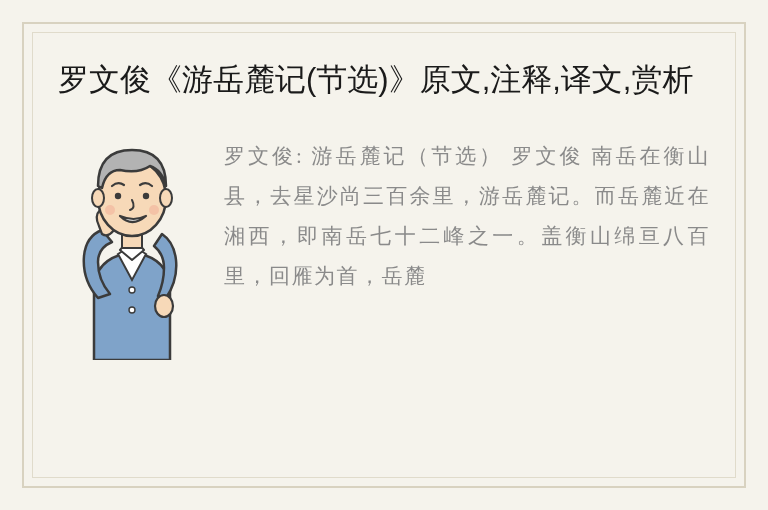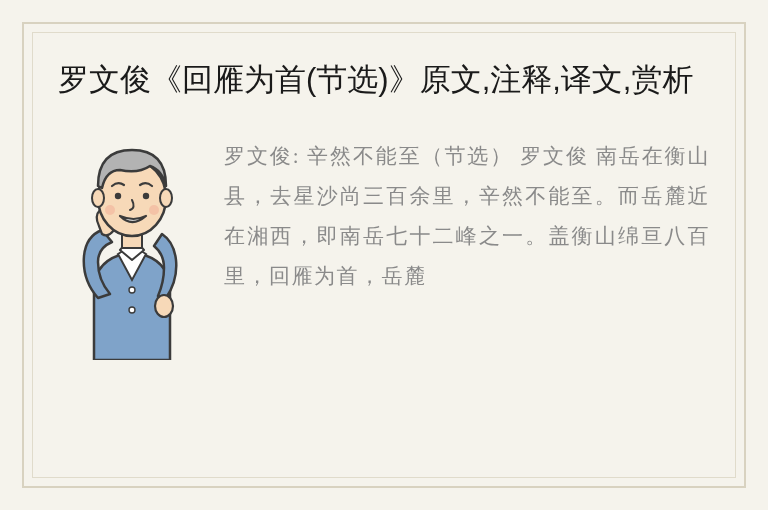--- a/index.html
+++ b/index.html
@@ -83,21 +83,21 @@
 </style>
 </head>
 <body>
 
 <div class="page">
   <div class="outer-frame"></div>
   <div class="inner-frame"></div>
 
   <div class="content">
 
-    <h1 class="title">罗文俊《回雁为首(节选)》原文,注释,译文,赏析</h1>
+    <h1 class="title">罗文俊《游岳麓记(节选)》原文,注释,译文,赏析</h1>
 
     <div class="body-area">
 
       <div class="illus">
         <svg width="148" height="230" viewBox="0 0 148 230">
 
           <path d="M36 230 L36 160 Q36 128 74 122 Q112 128 112 160 L112 230 Z" fill="#7fa3c9" stroke="#3b3b3b" stroke-width="2.5" stroke-linejoin="round"></path>
 
           <path d="M60 124 L74 150 L88 124 L80 119 L74 128 L68 119 Z" fill="#ffffff" stroke="#3b3b3b" stroke-width="2"></path>
 
@@ -132,18 +132,18 @@
           <path d="M74 70 Q78 78 72 80" fill="none" stroke="#3b3b3b" stroke-width="2" stroke-linecap="round"></path>
 
           <path d="M62 86 Q74 98 88 86 Q76 92 62 86 Z" fill="#ffffff" stroke="#3b3b3b" stroke-width="2.2" stroke-linejoin="round"></path>
 
           <circle cx="52" cy="80" r="5" fill="#f3b9a0" opacity="0.75"></circle>
           <circle cx="96" cy="80" r="5" fill="#f3b9a0" opacity="0.75"></circle>
         </svg>
       </div>
 
       <div class="text-col">
-        <p class="passage">罗文俊: 辛然不能至（节选） 罗文俊 南岳在衡山县，去星沙尚三百余里，辛然不能至。而岳麓近在湘西，即南岳七十二峰之一。盖衡山绵亘八百里，回雁为首，岳麓</p>
+        <p class="passage">罗文俊: 游岳麓记（节选） 罗文俊 南岳在衡山县，去星沙尚三百余里，游岳麓记。而岳麓近在湘西，即南岳七十二峰之一。盖衡山绵亘八百里，回雁为首，岳麓</p>
       </div>
 
     </div>
   </div>
 </div>
 
 </body></html>

